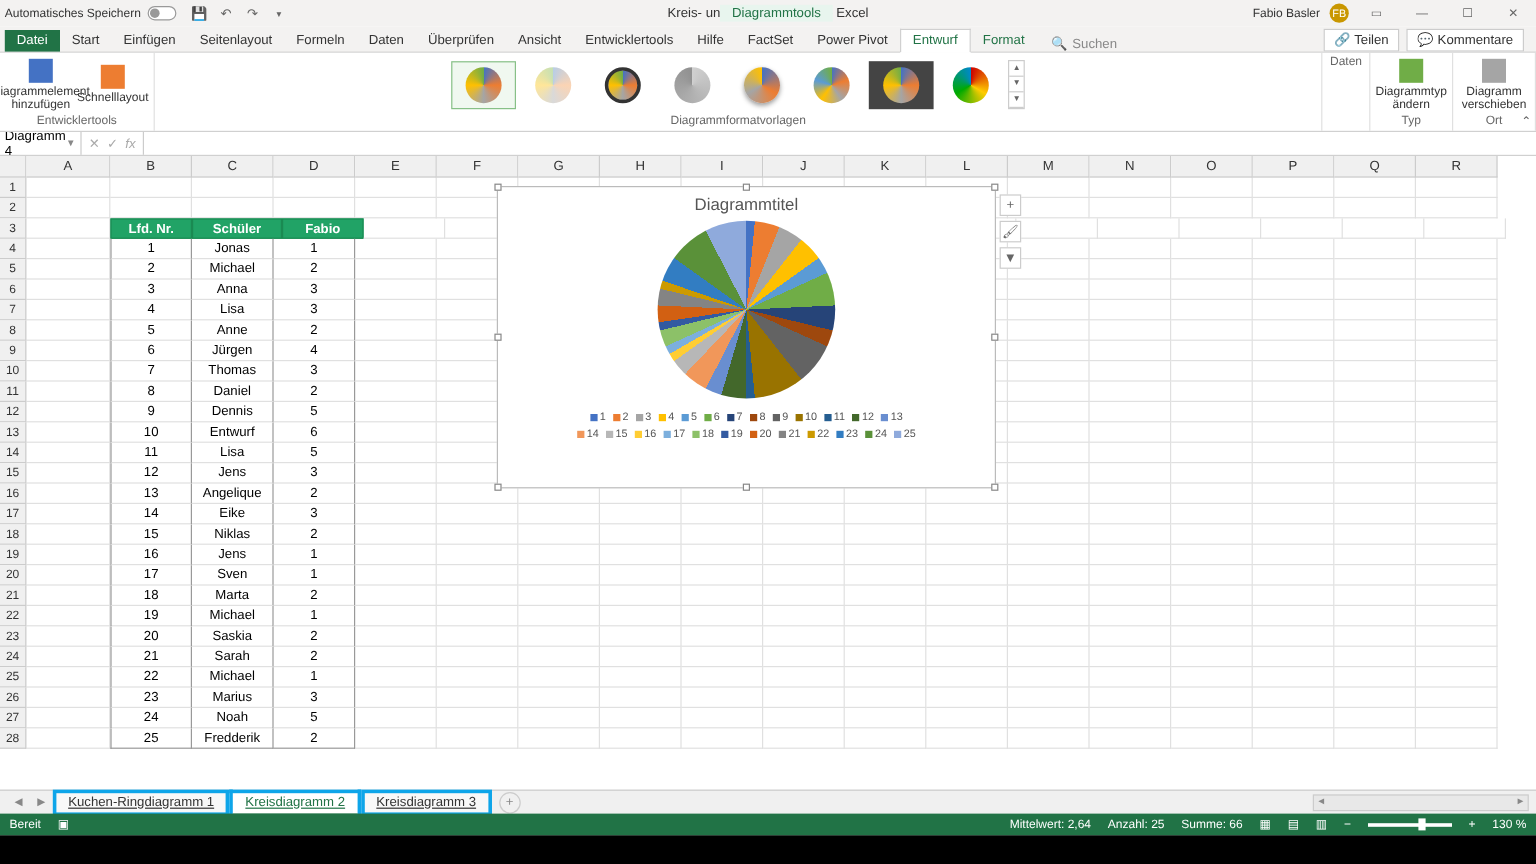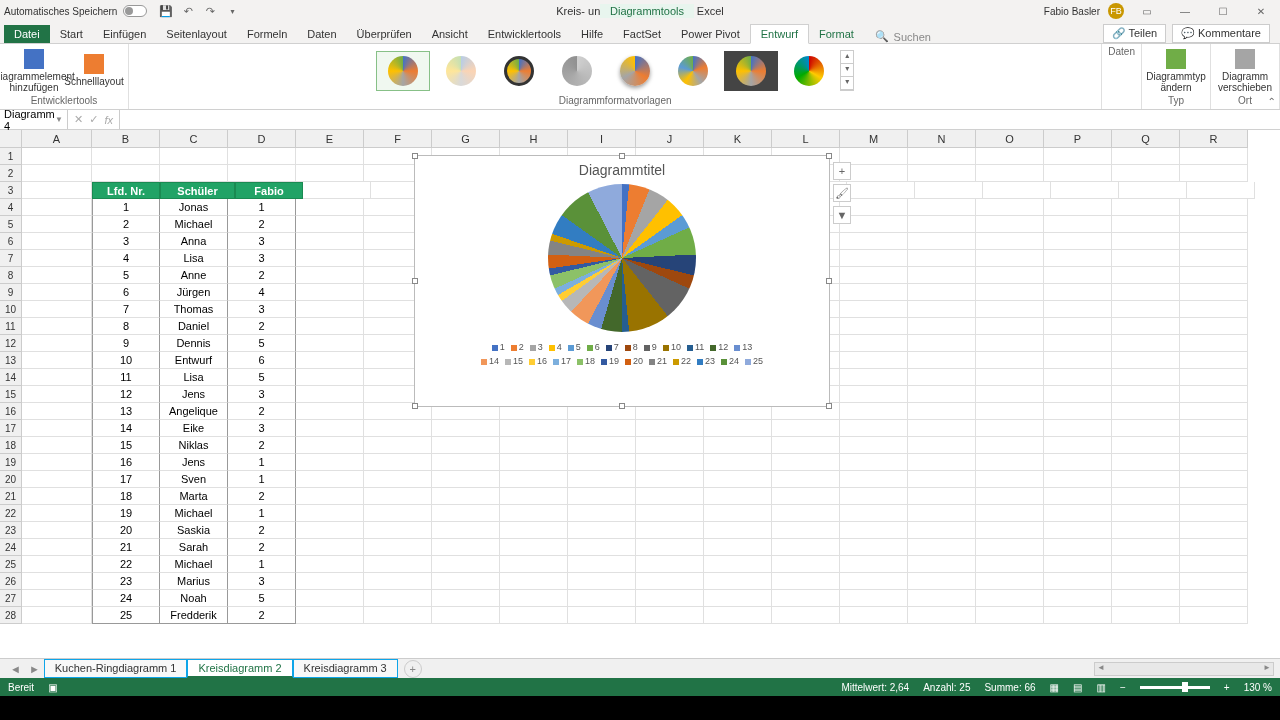--- a/index.html
+++ b/index.html
@@ -78,21 +78,21 @@
   background: conic-gradient(#4472c4 0 5.5deg,#ed7d31 5.5deg 21.8deg,#a5a5a5 21.8deg 38.2deg,#ffc000 38.2deg 54.5deg,#5b9bd5 54.5deg 65.5deg,#70ad47 65.5deg 87.3deg,#264478 87.3deg 103.6deg,#9e480e 103.6deg 114.5deg,#636363 114.5deg 141.8deg,#997300 141.8deg 174.5deg,#255e91 174.5deg 180deg,#43682b 180deg 196.4deg,#698ed0 196.4deg 207.3deg,#f1975a 207.3deg 223.6deg,#b7b7b7 223.6deg 234.5deg,#ffcd33 234.5deg 240deg,#7cafdd 240deg 245.5deg,#8cc168 245.5deg 256.4deg,#335aa1 256.4deg 261.8deg,#d26012 261.8deg 272.7deg,#848484 272.7deg 283.6deg,#cc9a00 283.6deg 289.1deg,#327dc2 289.1deg 305.5deg,#5a9139 305.5deg 332.7deg,#8faadc 332.7deg 343.6deg); }
 .chart-legend { font-size: 9px; color: #555; text-align: center; padding: 4px 10px; line-height: 1.6; }
 .leg-item { display: inline-block; margin: 0 3px; }
 .leg-sw { display: inline-block; width: 6px; height: 6px; margin-right: 2px; vertical-align: middle; }
 .chart-side { position: absolute; right: -22px; top: 6px; display: flex; flex-direction: column; gap: 4px; }
 .chart-sbtn { width: 18px; height: 18px; border: 1px solid #ccc; background: #fff; display: flex; align-items: center; justify-content: center; font-size: 11px; color: #666; }
 
 
 .sheettabs { height: 20px; background: #f0f0f0; border-top: 1px solid #ccc; display: flex; align-items: center; padding: 0 6px; gap: 0; font-size: 11px; }
 .st-nav { color: #888; padding: 0 4px; }
-.st-tab { padding: 2px 10px; border: 1px solid #0ea5e9; background: #f8f8f8; color: #333; }
+.st-tab { padding: 2px 10px; border: 3px solid #0ea5e9; background: #f8f8f8; color: #333; text-decoration: underline; }
 .st-tab.active { background: #fff; border-bottom: 2px solid #217346; color: #217346; }
 .st-add { width: 18px; height: 18px; border: 1px solid #ccc; border-radius: 50%; display: flex; align-items: center; justify-content: center; margin-left: 6px; color: #888; }
 .hscroll { margin-left: auto; width: 180px; height: 14px; background: #e8e8e8; border: 1px solid #ccc; position: relative; }
 .hscroll::before { content: '◄'; position: absolute; left: 2px; font-size: 8px; color: #888; }
 .hscroll::after { content: '►'; position: absolute; right: 2px; font-size: 8px; color: #888; }
 
 
 .statusbar { height: 18px; background: #217346; color: #fff; display: flex; align-items: center; padding: 0 8px; font-size: 10px; gap: 14px; }
 .statusbar .sp { flex: 1; }
 .zoom-sl { width: 70px; height: 3px; background: #fff; position: relative; }

